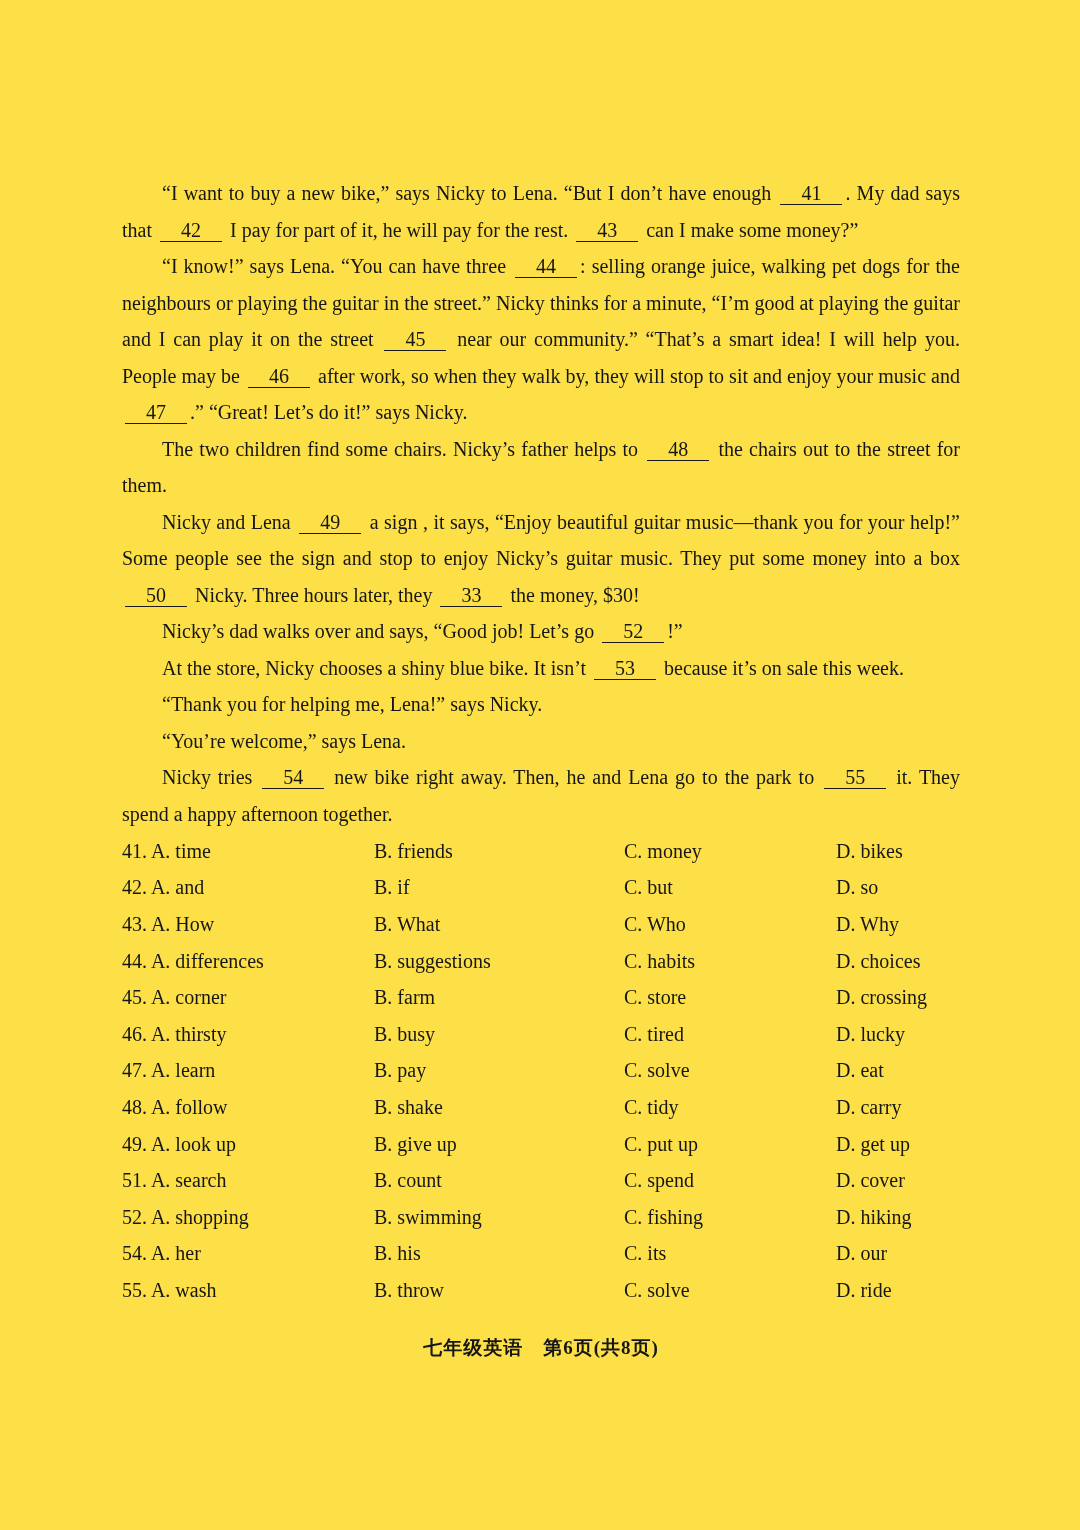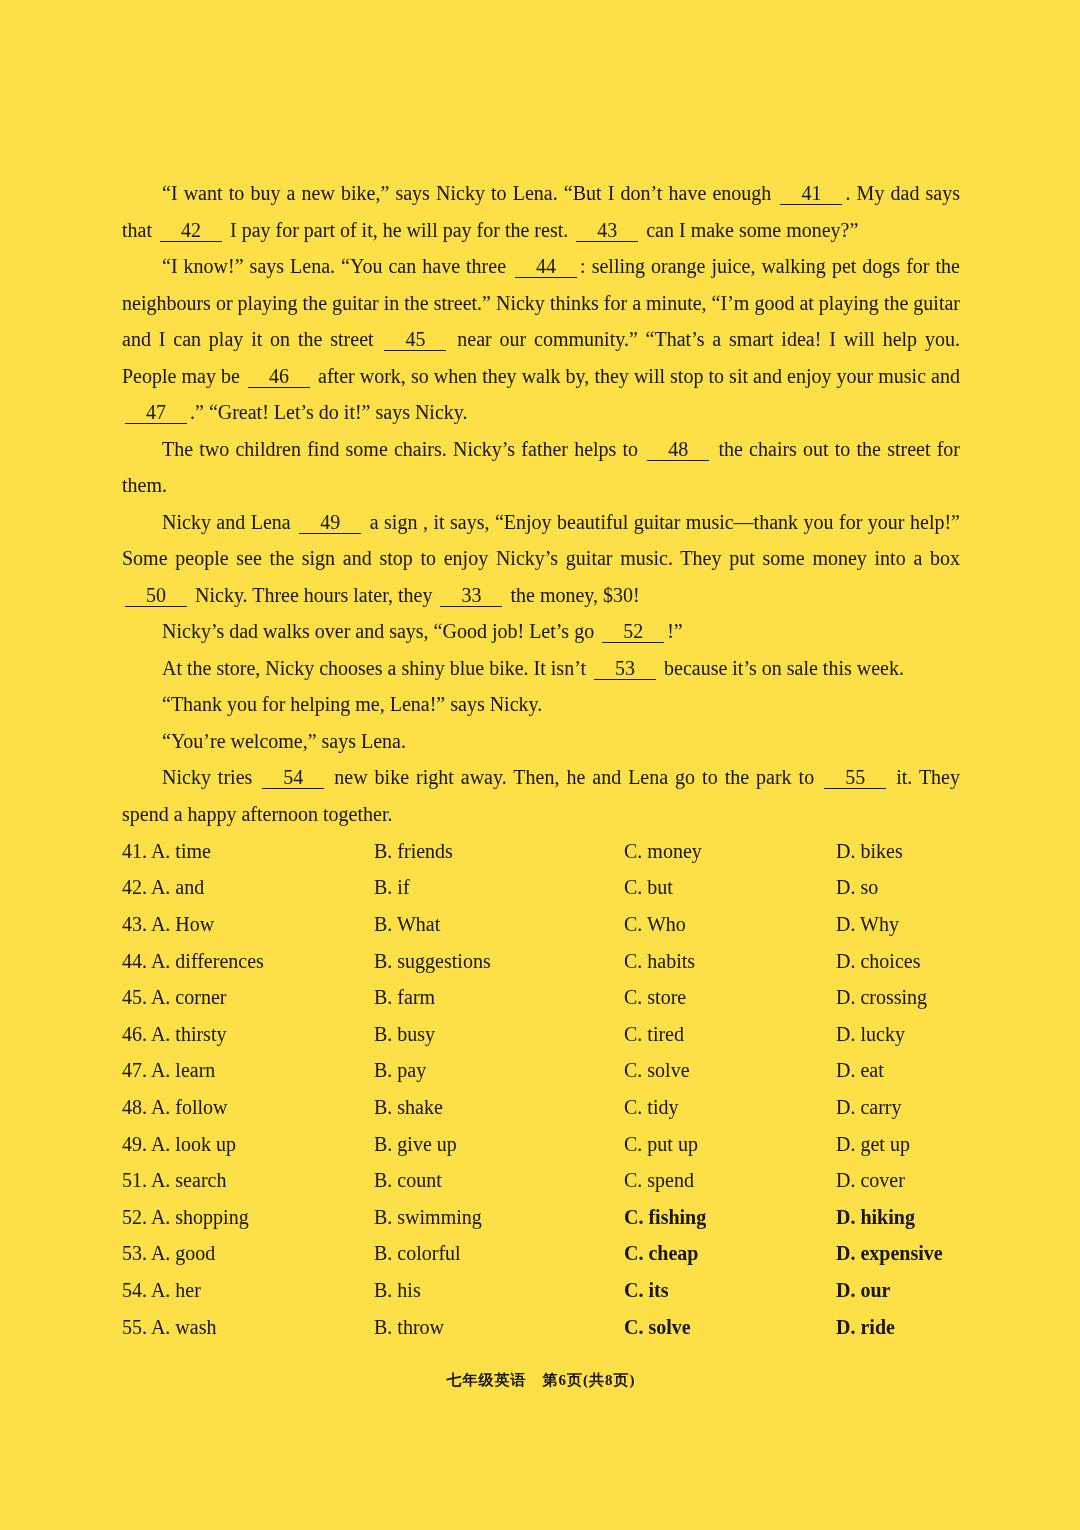--- a/index.html
+++ b/index.html
@@ -41,27 +41,27 @@
   .q-row {
     display: grid;
     grid-template-columns: 252px 250px 212px auto;
     height: 36.6px;
     align-items: center;
   }
   .q-cell {
     white-space: nowrap;
   }
   .bold {
-    font-weight: bold;
+    font-weight: normal;
   }
   .footer {
     margin-top: 26px;
     text-align: center;
     font-weight: bold;
-    font-size: 15px;
+    font-size: 19px;
     letter-spacing: 1px;
   }
 </style>
 </head>
 <body>
 
 <div class="page">
   <div class="passage" id="passage">
       <p>“I want to buy a new bike,” says Nicky to Lena. “But I don’t have enough <span class="blank">41</span>. My dad says that <span class="blank">42</span> I pay for part of it, he will pay for the rest. <span class="blank">43</span> can I make some money?”</p>
       <p>“I know!” says Lena. “You can have three <span class="blank">44</span>: selling orange juice, walking pet dogs for the neighbours or playing the guitar in the street.” Nicky thinks for a minute, “I’m good at playing the guitar and I can play it on the street <span class="blank">45</span> near our community.” “That’s a smart idea! I will help you. People may be <span class="blank">46</span> after work, so when they walk by, they will stop to sit and enjoy your music and <span class="blank">47</span>.” “Great! Let’s do it!” says Nicky.</p>
@@ -134,26 +134,20 @@
         <span class="q-cell">C. spend</span>
         <span class="q-cell">D. cover</span>
       </div>
       <div class="q-row">
         <span class="q-cell">52. A. shopping</span>
         <span class="q-cell">B. swimming</span>
         <span class="q-cell bold">C. fishing</span>
         <span class="q-cell bold">D. hiking</span>
       </div>
       <div class="q-row">
-        <span class="q-cell">53. A. good</span>
-        <span class="q-cell">B. colorful</span>
-        <span class="q-cell bold">C. cheap</span>
-        <span class="q-cell bold">D. expensive</span>
-      </div>
-      <div class="q-row">
         <span class="q-cell">54. A. her</span>
         <span class="q-cell">B. his</span>
         <span class="q-cell bold">C. its</span>
         <span class="q-cell bold">D. our</span>
       </div>
       <div class="q-row">
         <span class="q-cell">55. A. wash</span>
         <span class="q-cell">B. throw</span>
         <span class="q-cell bold">C. solve</span>
         <span class="q-cell bold">D. ride</span>

